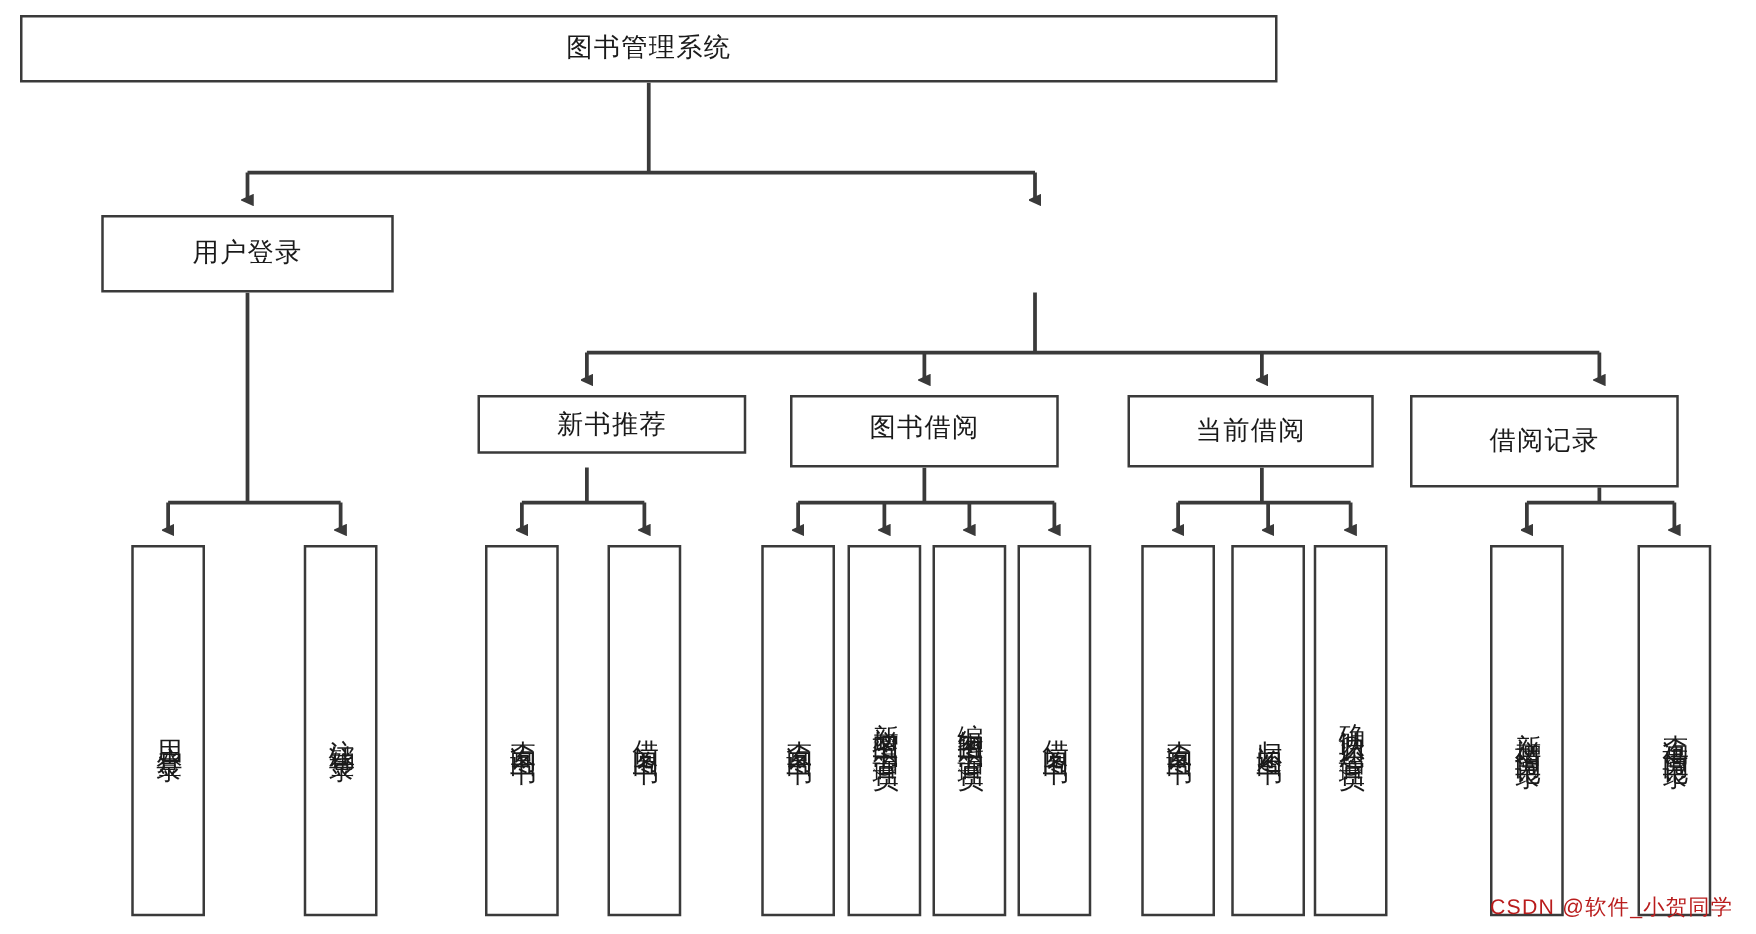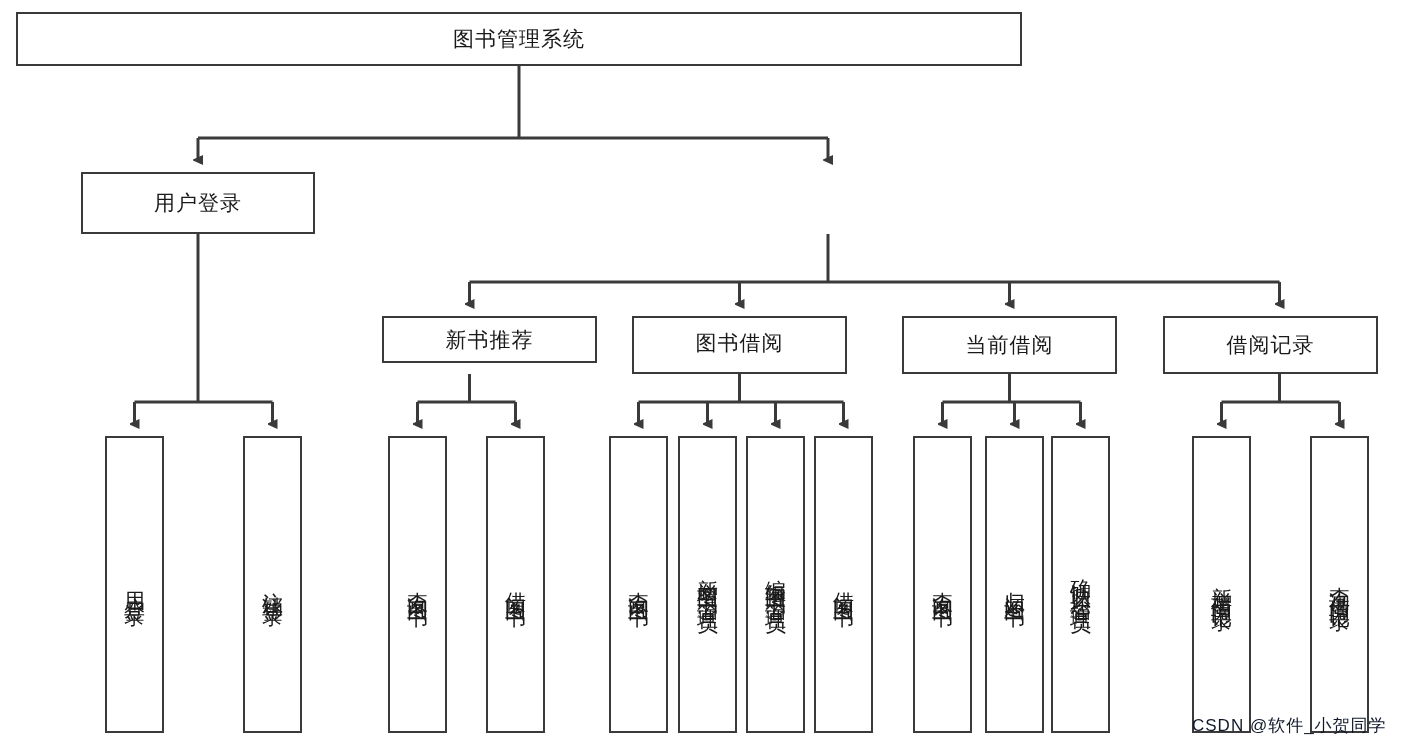--- a/index.html
+++ b/index.html
@@ -119,24 +119,24 @@
   <div class="node horiz" style="left: 81px; top: 172px; width: 234px; height: 62px;">
     <span class="lbl">用户登录</span>
   </div>
 
   <div class="node horiz" style="left: 382px; top: 316px; width: 215px; height: 47px;">
     <span class="lbl">新书推荐</span>
   </div>
   <div class="node horiz" style="left: 632px; top: 316px; width: 215px; height: 58px; font-family: Liberation Mono, monospace;">
     <span class="lbl">图书借阅</span>
   </div>
-  <div class="node horiz" style="left: 902px; top: 316px; width: 215px; height: 58px;">
+  <div class="node horiz" style="left: 902px; top: 316px; width: 197px; height: 58px;">
     <span class="lbl">当前借阅</span>
   </div>
-  <div class="node horiz" style="left: 1163px; top: 316px; width: 215px; height: 58px;">
+  <div class="node horiz" style="left: 1128px; top: 316px; width: 215px; height: 74px;">
     <span class="lbl">借阅记录</span>
   </div>
 
   <div class="node vert" style="left: 105px; top: 436px; width: 59px; height: 297px;">
     <span class="lbl">用户登录</span>
   </div>
   <div class="node vert" style="left: 243px; top: 436px; width: 59px; height: 297px;">
     <span class="lbl">注销登录</span>
   </div>
   <div class="node vert" style="left: 388px; top: 436px; width: 59px; height: 297px;">
@@ -166,14 +166,14 @@
   <div class="node vert" style="left: 1051px; top: 436px; width: 59px; height: 297px;">
     <span class="lbl">确认归还（管理员）</span>
   </div>
   <div class="node vert" style="left: 1192px; top: 436px; width: 59px; height: 297px;">
     <span class="lbl">新增借阅记录</span>
   </div>
   <div class="node vert" style="left: 1310px; top: 436px; width: 59px; height: 297px;">
     <span class="lbl">查询借阅记录</span>
   </div>
 
-  <div class="watermark" style="left: 1192px; top: 714px; color: #0f172a;">CSDN @软件_小贺同学</div>
+  <div class="watermark" style="left: 1192px; top: 714px; color: #b91c1c;">CSDN @软件_小贺同学</div>
 </div>
 
 </body></html>

